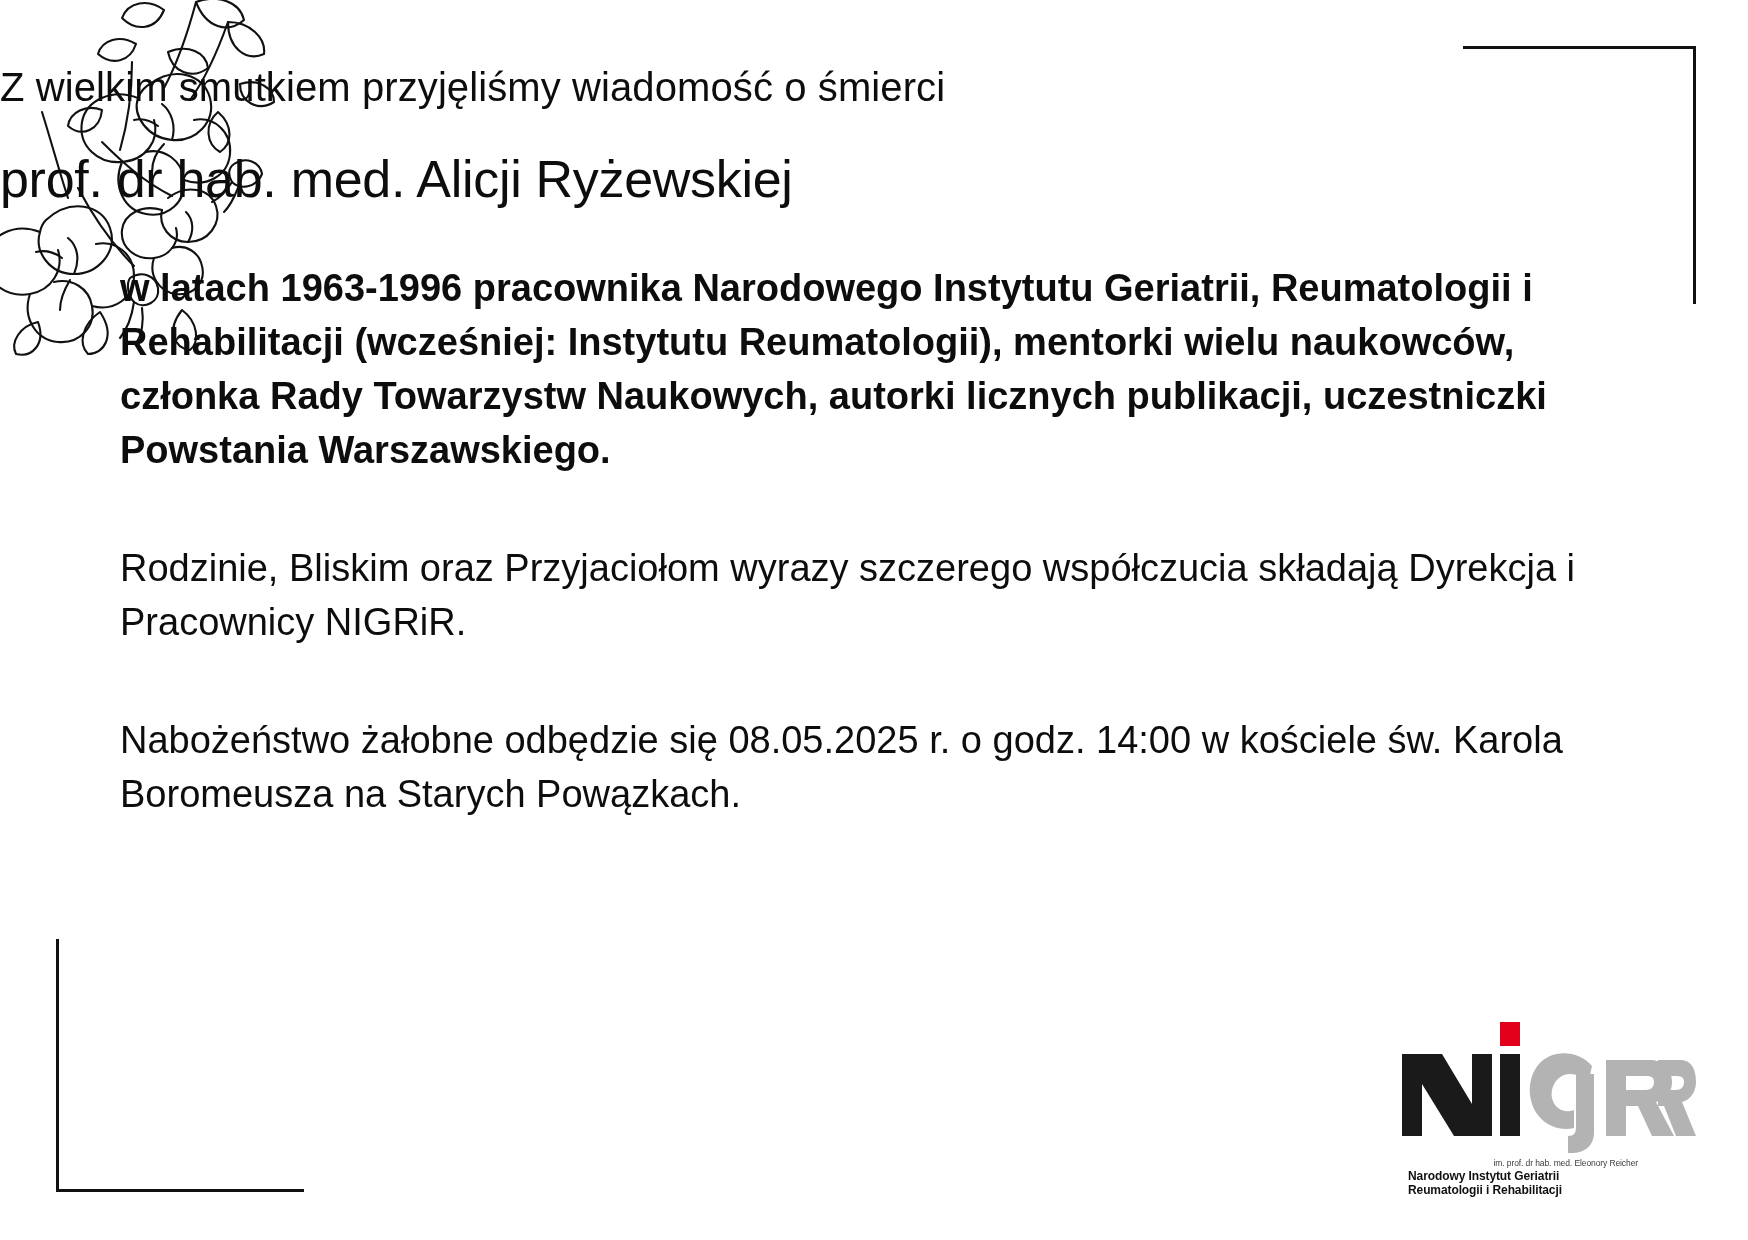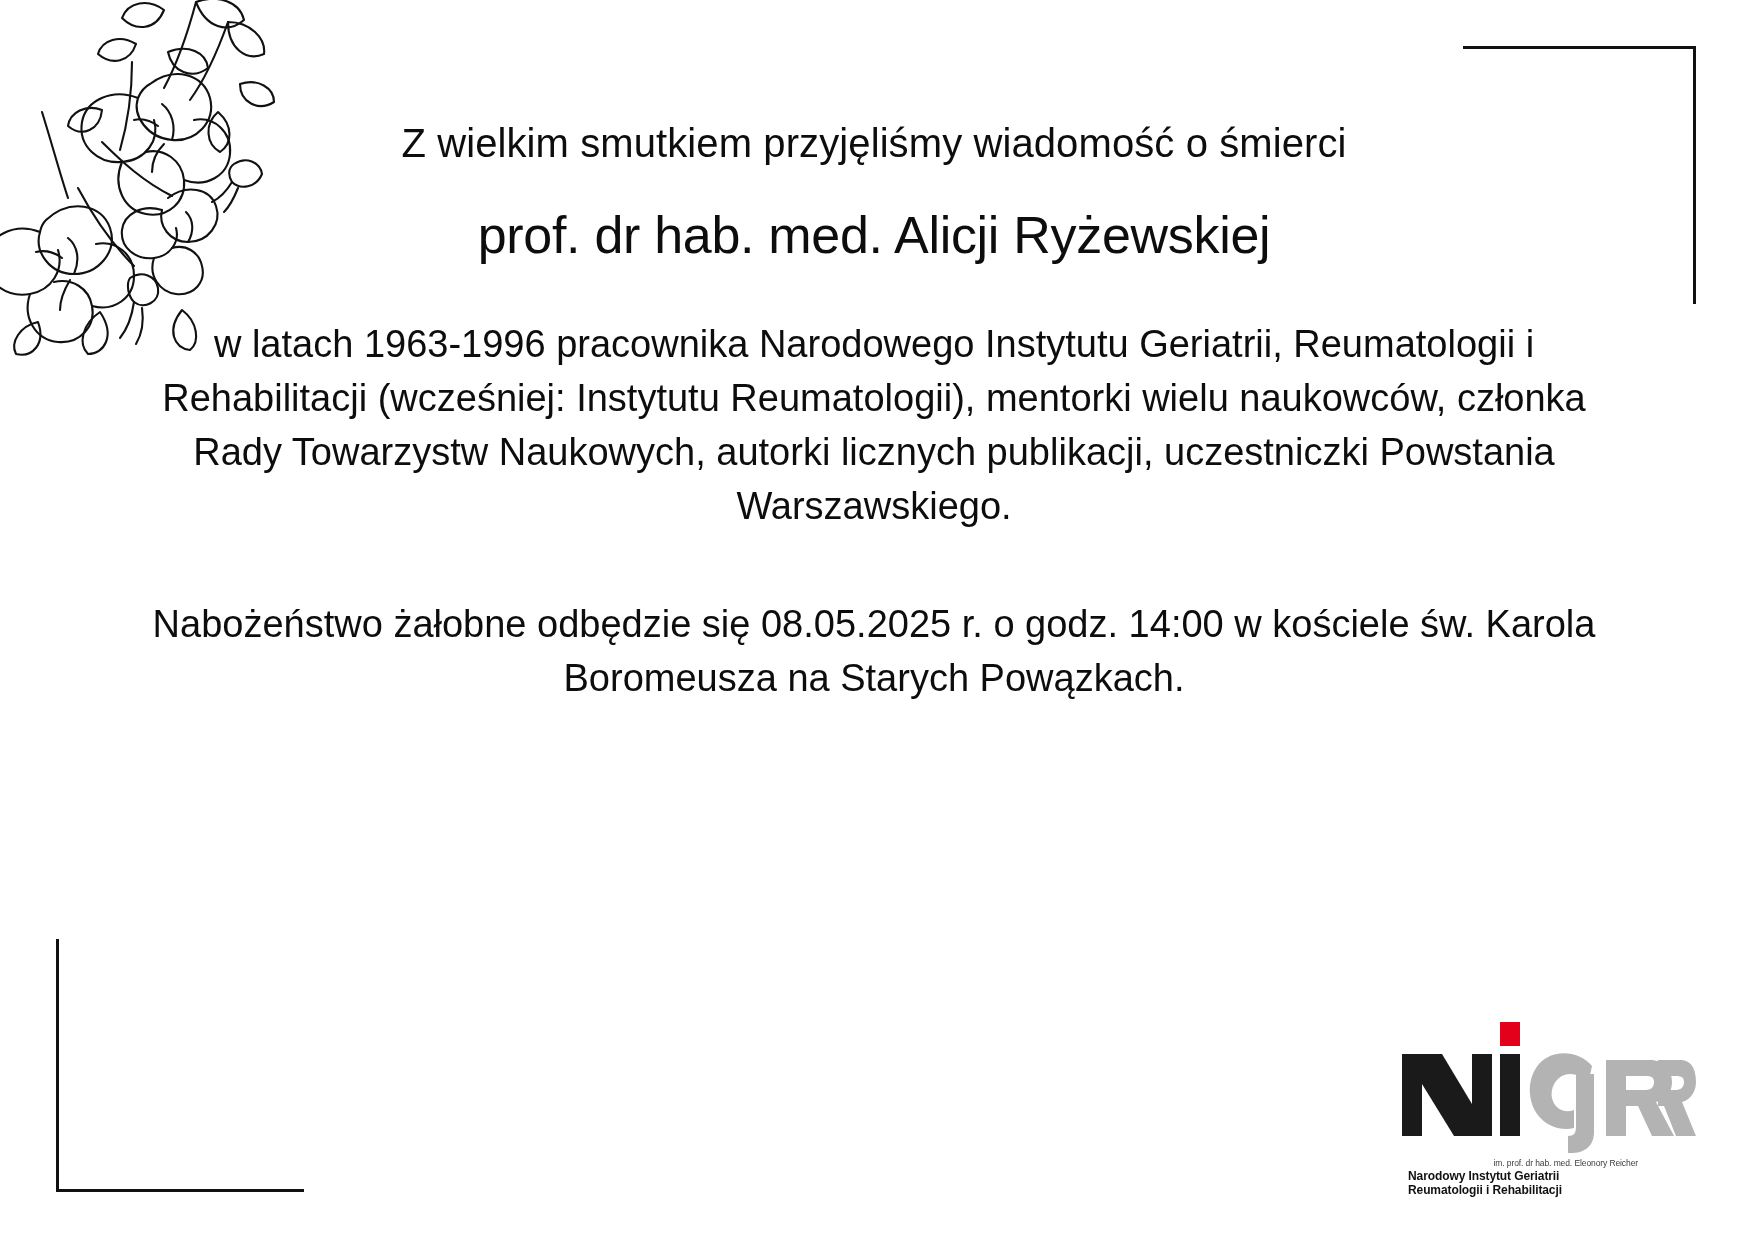--- a/index.html
+++ b/index.html
@@ -55,23 +55,23 @@
     height: 390px;
     pointer-events: none;
   }
 
   
   .content {
     position: absolute;
     top: 0;
     left: 0;
     width: 1748px;
-    padding-top: 118px;
+    padding-top: 62px;
     box-sizing: border-box;
-    text-align: center;
+    text-align: left;
   }
 
   .lead {
     font-size: 40px;
     line-height: 1.25;
     letter-spacing: 0.1px;
     margin: 0 0 36px 0;
     font-weight: 400;
   }
 
@@ -86,20 +86,21 @@
   .para {
     font-size: 38px;
     line-height: 1.42;
     margin: 0;
     font-weight: 400;
     padding: 0 120px;
   }
 
   .para.bio {
     margin-bottom: 64px;
+    font-weight: bold;
   }
   .para.condolence {
     margin-bottom: 64px;
   }
   .para.service {
     margin-bottom: 8px;
   }
 
   
   .logo {
@@ -196,20 +197,21 @@
     </svg>
   </div>
 
   <div class="corner corner-tr"></div>
   <div class="corner corner-bl"></div>
 
   <div class="content">
     <p class="lead">Z wielkim smutkiem przyjęliśmy wiadomość o śmierci</p>
     <h1 class="name">prof. dr hab. med. Alicji Ryżewskiej</h1>
     <p class="para bio">w latach 1963-1996 pracownika Narodowego Instytutu Geriatrii, Reumatologii i Rehabilitacji (wcześniej: Instytutu Reumatologii), mentorki wielu naukowców, członka Rady Towarzystw Naukowych, autorki licznych publikacji, uczestniczki Powstania Warszawskiego.</p>
+    <p class="para condolence">Rodzinie, Bliskim oraz Przyjaciołom wyrazy szczerego współczucia składają Dyrekcja i Pracownicy NIGRiR.</p>
     <p class="para service">Nabożeństwo żałobne odbędzie się 08.05.2025 r. o godz. 14:00 w kościele św. Karola Boromeusza na Starych Powązkach.</p>
   </div>
 
   <div class="logo">
     <div class="logo-mark">
       <svg viewBox="0 0 300 140" width="300" height="140">
 
         <path d="M6 40 L26 40 L26 122 L6 122 Z" fill="#1a1a1a"></path>
         <path d="M26 40 L46 40 L76 90 L76 122 L58 122 L26 70 Z" fill="#1a1a1a"></path>
         <path d="M76 40 L96 40 L96 122 L76 122 Z" fill="#1a1a1a"></path>

